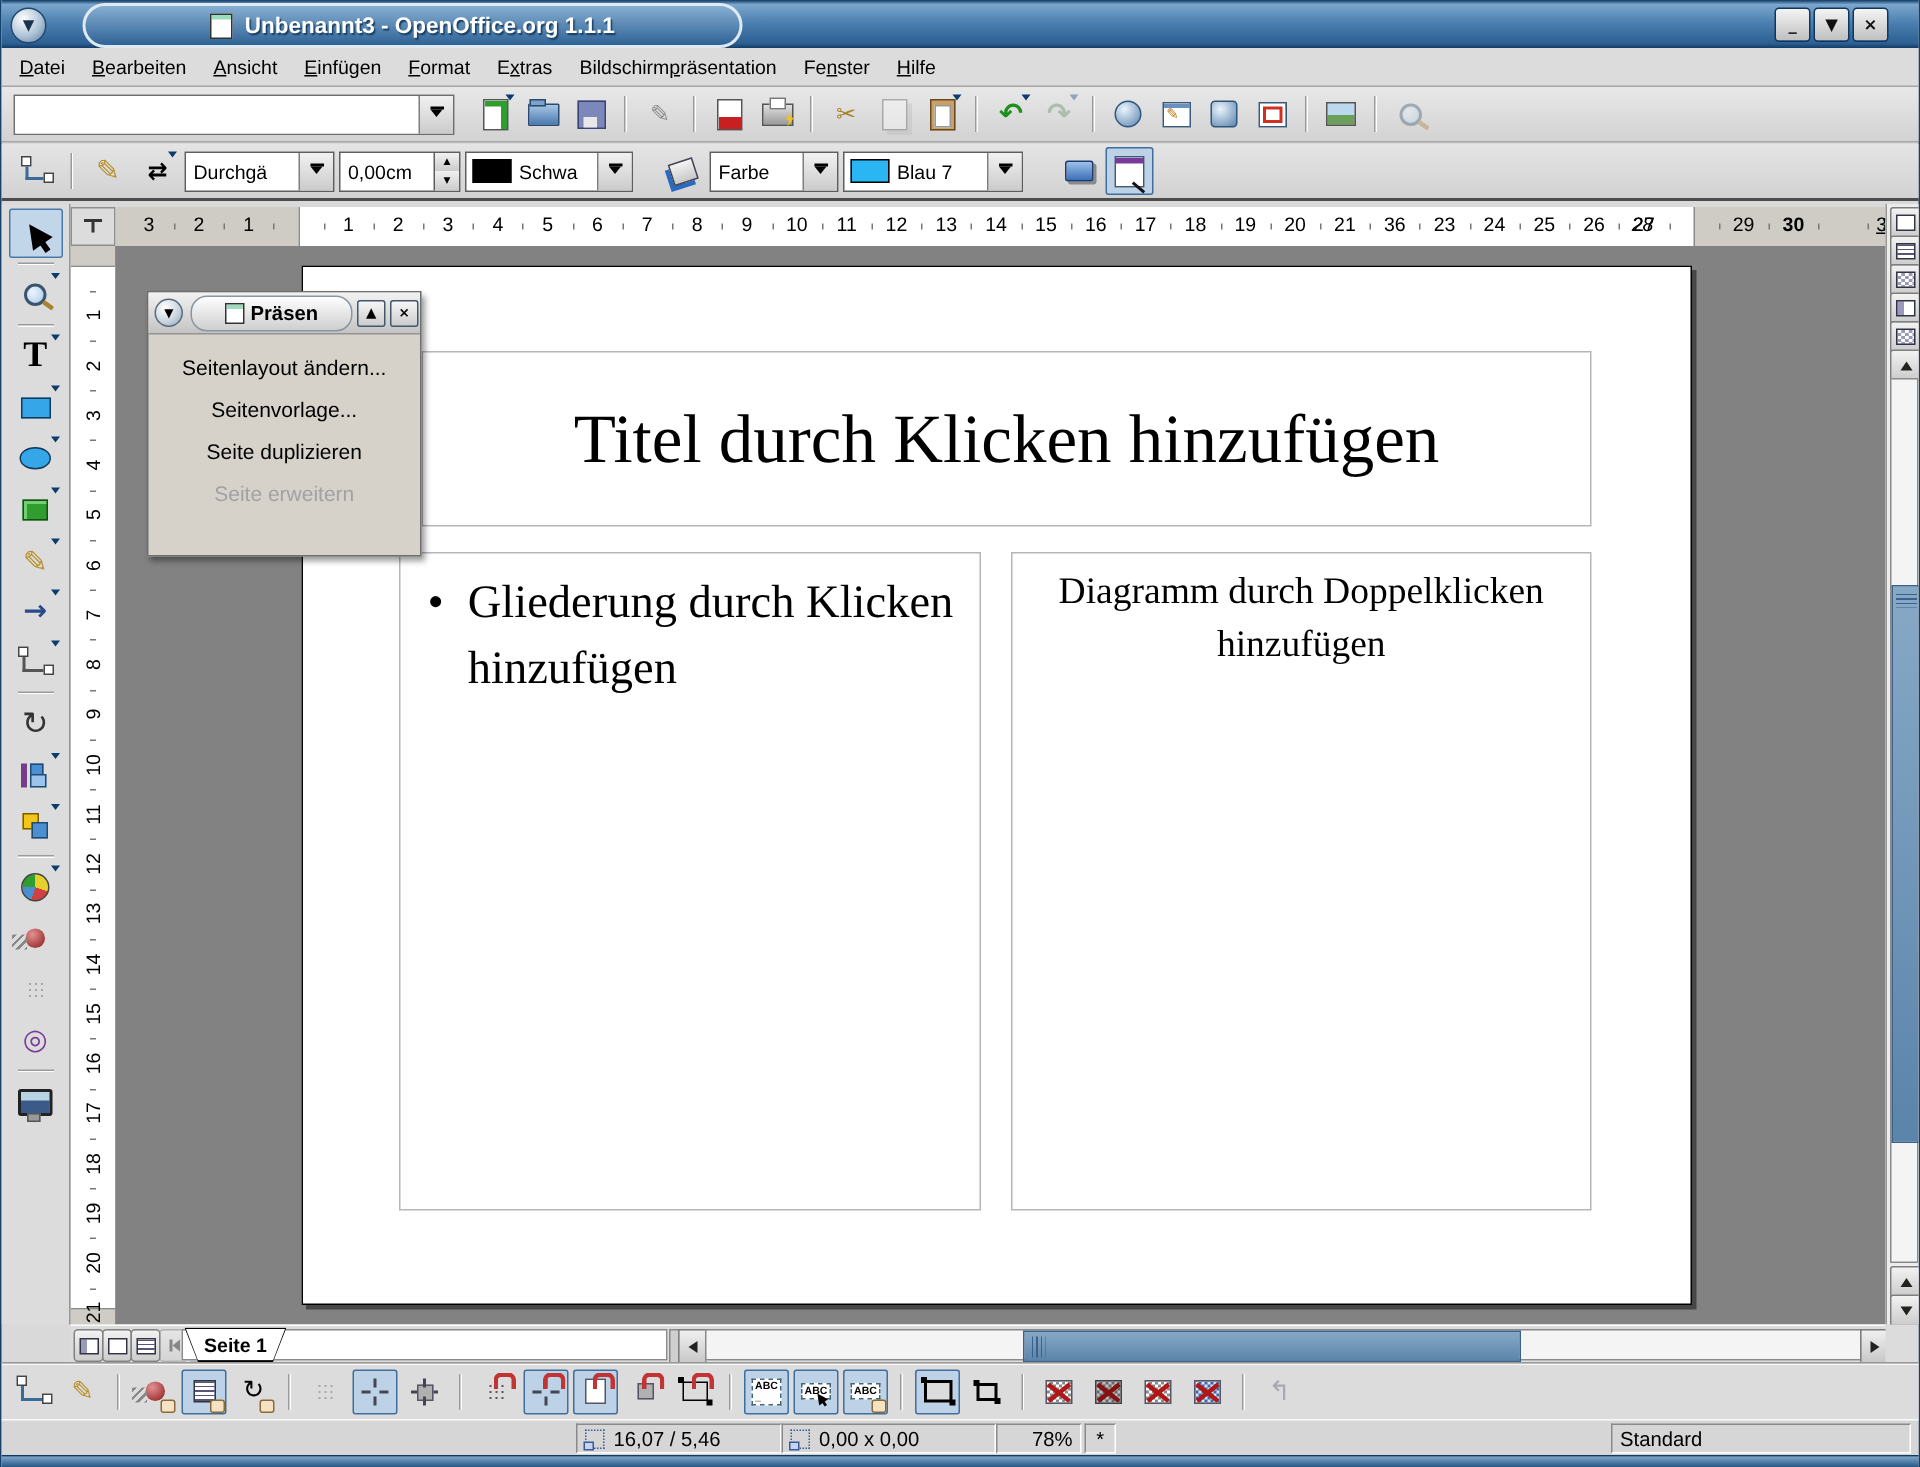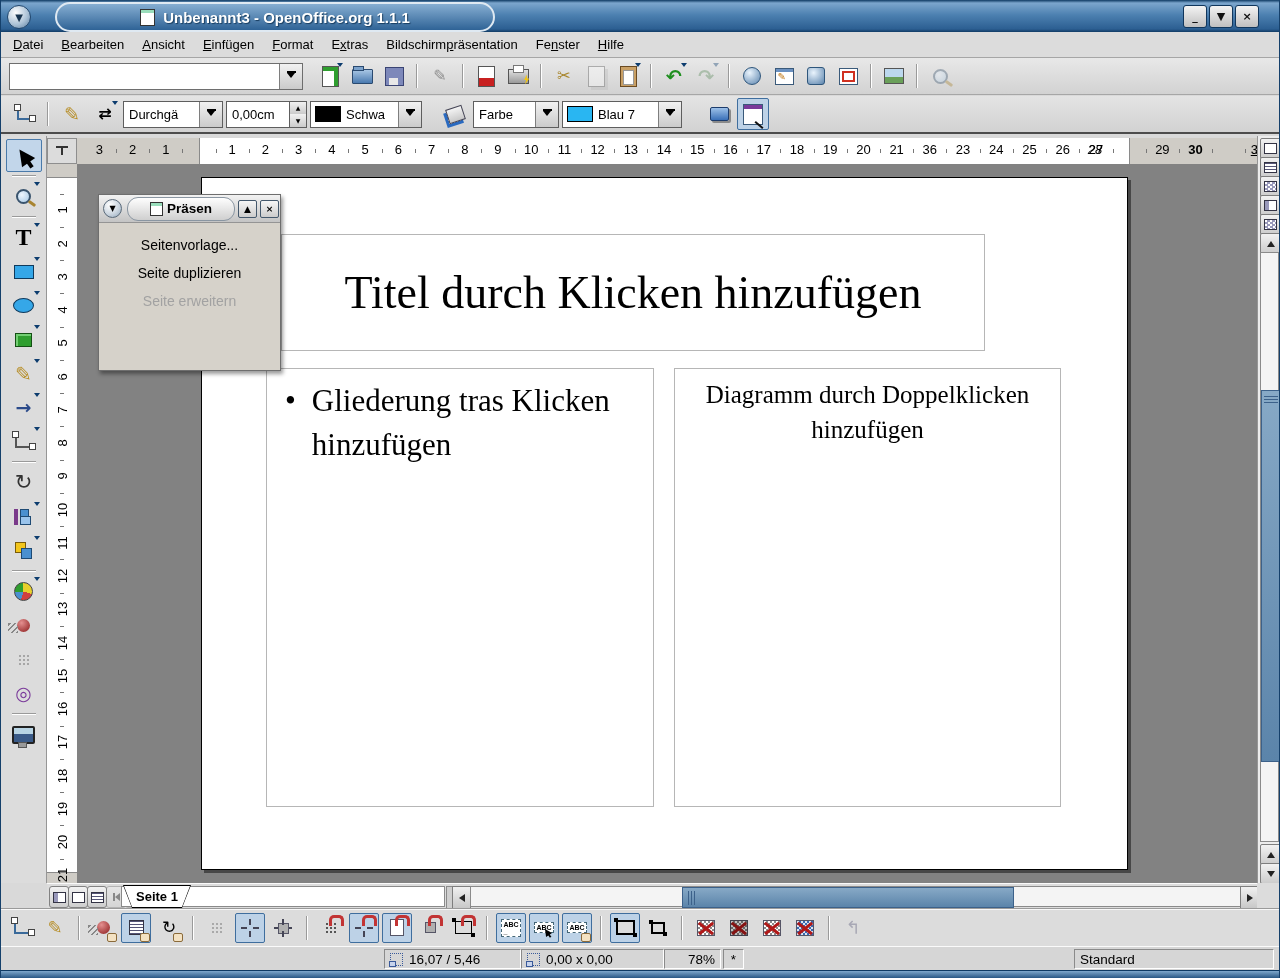--- a/index.html
+++ b/index.html
@@ -128,21 +128,21 @@
   .vruler .vzone{position:absolute;left:0;top:13px;width:30px;height:694px;background:#fff;
     border-top:1px solid #8a8a8a;border-bottom:1px solid #8a8a8a}
   .vlabel{position:absolute;left:15px;transform:translate(-50%,-50%) rotate(-90deg);color:#000}
   .vtick{position:absolute;left:13px;width:4px;height:1px;background:#777}
 
   
   .canvas{position:absolute;left:76px;top:164px;width:1180px;height:719px;background:#828282;overflow:hidden}
   .slide{position:absolute;left:124px;top:13px;width:927px;height:693px;background:#fff;
     border:1px solid #000;box-shadow:3px 3px 0 #474747;box-sizing:border-box}
   .ph{position:absolute;border:1px solid #b6b6b6;font-family:"Liberation Serif",serif;color:#000;box-sizing:border-box}
-  .ph-title{left:79px;top:56px;width:704px;height:117px;font-size:46px;
+  .ph-title{left:79px;top:56px;width:780px;height:117px;font-size:46px;
     display:flex;align-items:center;justify-content:center;text-align:center}
   .ph-outline{left:64px;top:190px;width:388px;height:439px;font-size:31px;padding:10px 14px 0 18px}
   .ph-outline .row{display:flex;gap:16px;line-height:1.42}
   .ph-diagram{left:472px;top:190px;width:387px;height:439px;font-size:25px;text-align:center;padding-top:8px;line-height:1.4}
 
   
   .palette{position:absolute;left:97px;top:194px;width:181px;height:175px;background:#d6d2ca;
     border:1px solid #6e6e6e;box-shadow:2px 3px 4px rgba(0,0,0,.4);z-index:60}
   .pal-title{height:27px;position:relative;background:linear-gradient(#f2f2f2,#c4c4c4);
     border-bottom:1px solid #949494;display:flex;align-items:center}
@@ -609,21 +609,21 @@
 </div>
 
 <div class="canvas">
   <div class="slide">
     <div class="ph ph-title">
       <span>Titel durch Klicken hinzufügen</span>
     </div>
     <div class="ph ph-outline">
       <div class="row">
         <span>•</span>
-        <span>Gliederung tras Klicken hinzufügen</span>
+        <span>Gliederung durch Klicken hinzufügen</span>
       </div>
     </div>
     <div class="ph ph-diagram">
       <span>Diagramm durch Doppelklicken hinzufügen</span>
       
     </div>
   </div>
 </div>
 
 <div class="palette">
@@ -636,20 +636,21 @@
       <span>Präsen</span>
     </div>
     <div class="pal-btn">
       <span>▲</span>
     </div>
     <div class="pal-btn">
       <span>×</span>
     </div>
   </div>
   <div class="pal-items" id="pal-items">
+      <div class="pal-item">Seitenlayout ändern...</div>
       <div class="pal-item">Seitenvorlage...</div>
       <div class="pal-item">Seite duplizieren</div>
       <div class="pal-item disabled">Seite erweitern</div>
     </div>
 </div>
 
 <div class="tabbar">
   <div class="mini-btn" style="left:2px">
       <span class="view-glyph vg-split"></span>
     </div>

